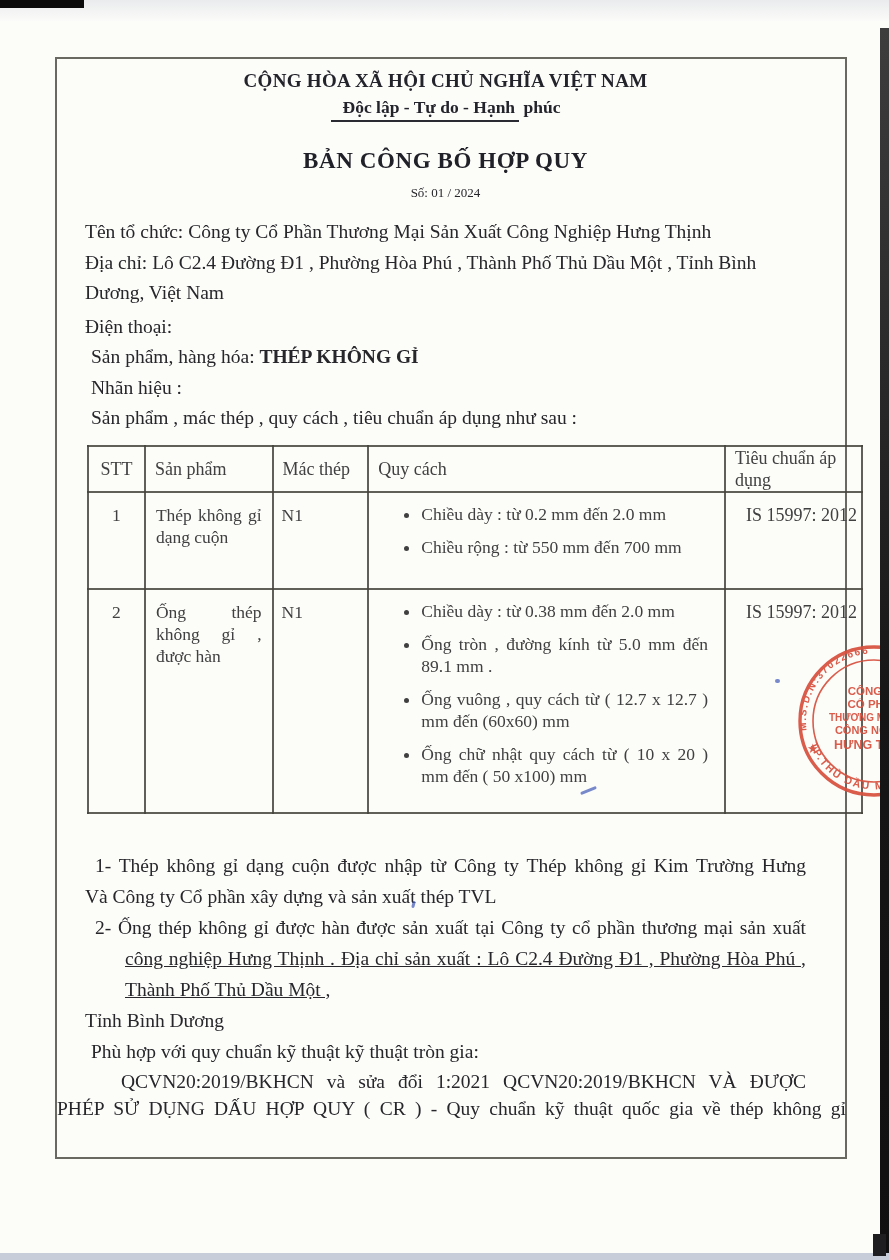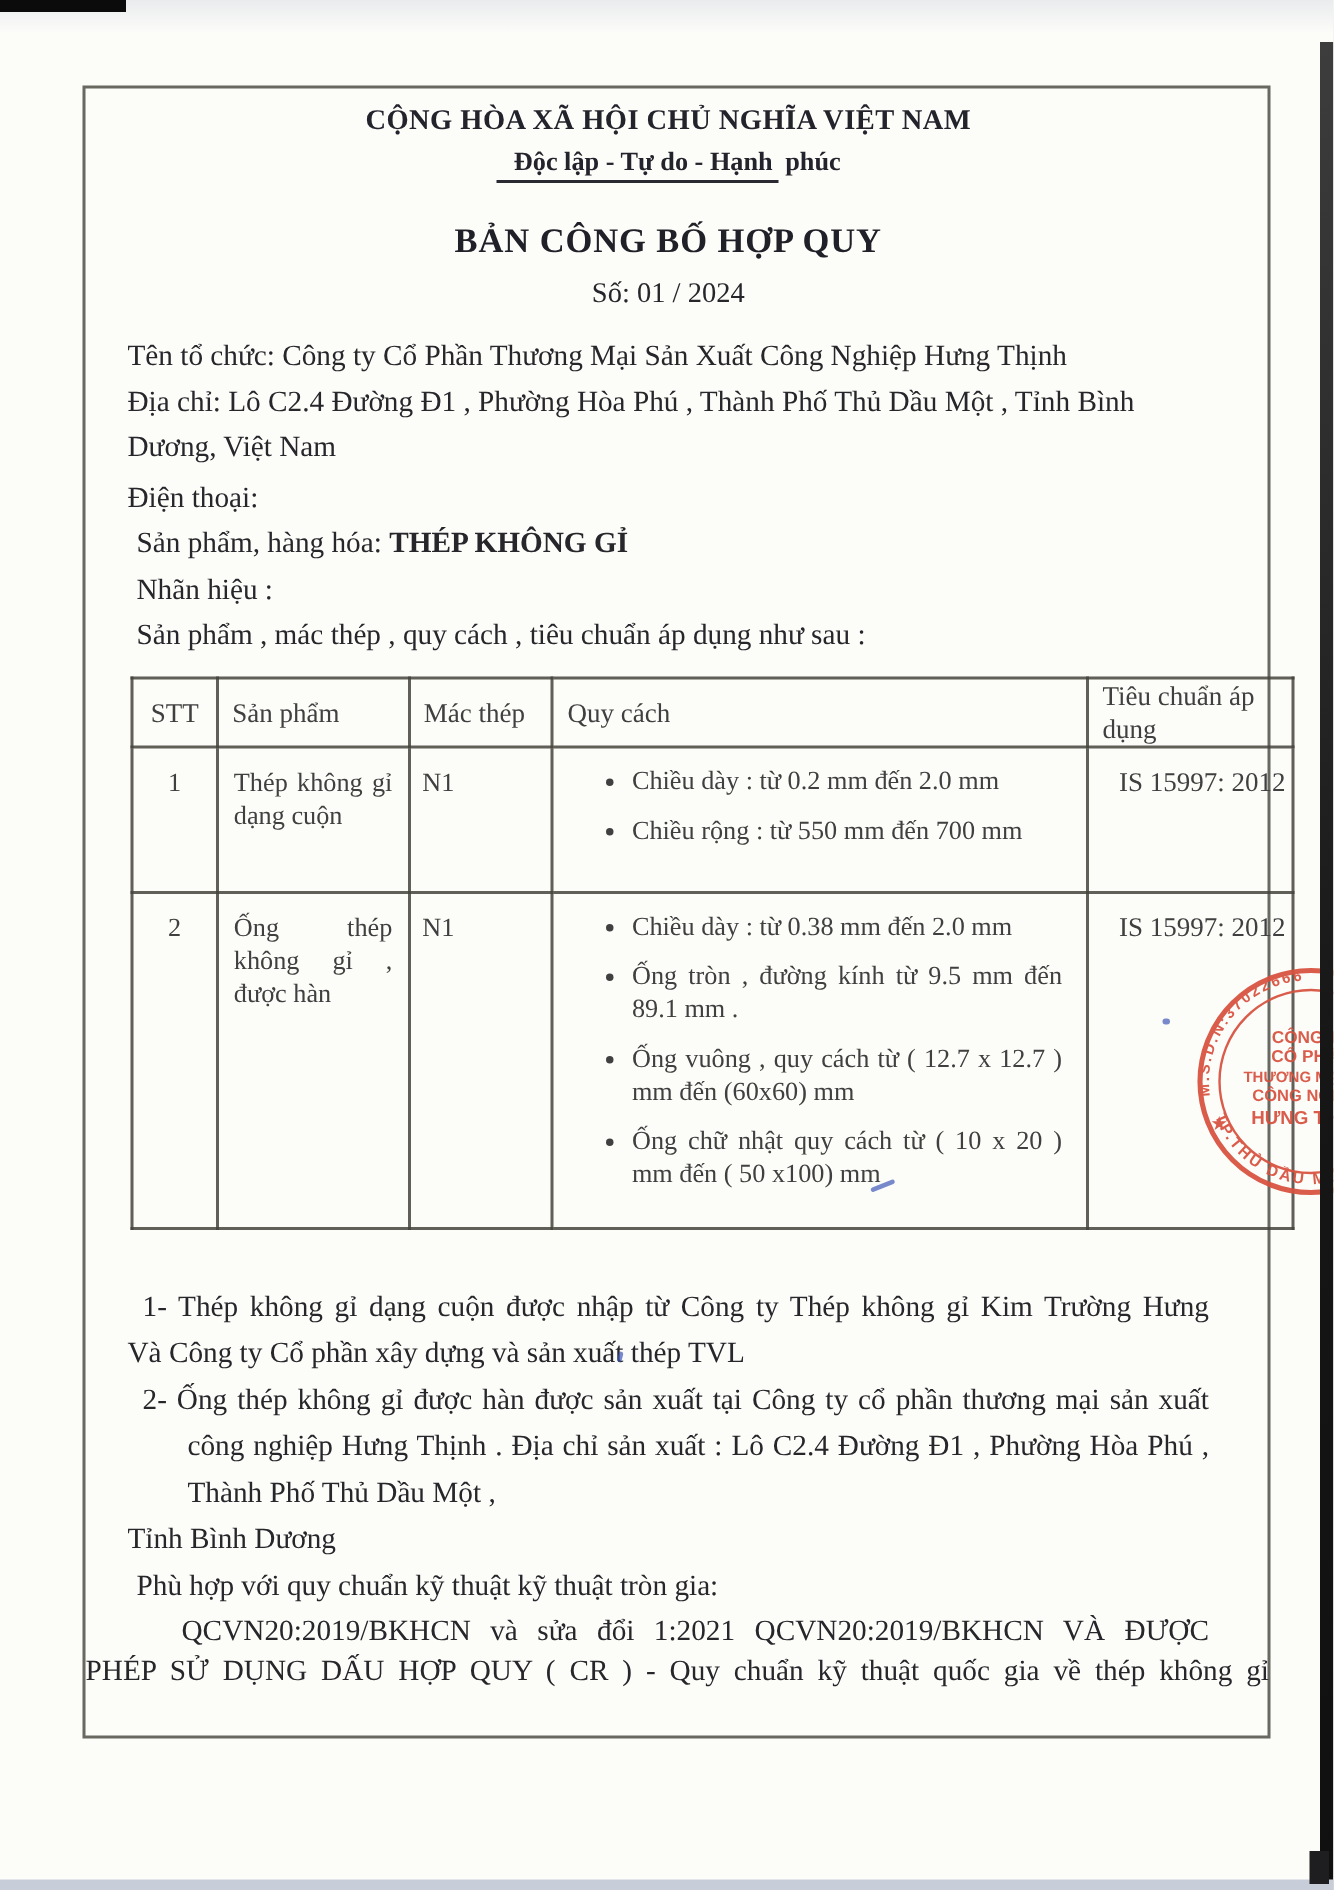--- a/index.html
+++ b/index.html
@@ -20,21 +20,21 @@
     border:2px solid rgba(72,71,64,.82); z-index:2; }
 
   .content{ position:absolute; left:55px; top:57px; width:792px; height:1102px;
     padding:13px 41px 0 30px; z-index:5; }
 
   .t-center{ text-align:center; }
   .national{ font-size:19px; font-weight:bold; color:#23232c; letter-spacing:.3px; }
   .motto{ margin-top:5px; font-size:17.5px; font-weight:bold; color:#23232c; }
   .motto .ul{ border-bottom:2.5px solid #2a2a32; padding:0 4px 3px 12px; }
   .doc-title{ margin-top:30px; font-size:23px; font-weight:bold; letter-spacing:.6px; color:#202028; }
-  .doc-number{ margin-top:11px; font-size:19px; }
+  .doc-number{ margin-top:11px; font-size:13px; }
 
   .info{ margin-top:16px; font-size:19.5px; line-height:30.5px; }
   .info p{ text-align:left; }
   .info .indent{ padding-left:6px; }
   .info .phone{ margin-top:3px; }
   .bold{ font-weight:bold; }
 
   table.products{ margin:11px 0 0 2px; width:776px; border-collapse:collapse;
     font-size:17.5px; line-height:22px; color:#404040; }
   .products th, .products td{ border:2px solid rgba(68,67,60,.85); font-weight:normal; }
@@ -48,21 +48,21 @@
   .products td.std{ font-size:18px; padding:11px 4px 8px 9px; white-space:nowrap;text-align:right; }
   ul.spec-list{ margin:0; padding-left:52px; list-style:disc; }
   ul.spec-list li{ text-align:justify; }
   ul.spec-list li + li{ margin-top:11px; }
   tr.r1{ height:97px; } tr.r2{ height:224px; }
 
   .notes{ margin-top:36px; font-size:19.5px; line-height:31px; }
   .jl{ text-align:justify; text-align-last:justify; }
   .note1-l1{ padding-left:10px; }
   .note2-l1{ padding-left:10px; }
-  .note2-cont{ padding-left:40px; }
+  .note2-cont{ padding-left:40px;text-decoration:underline; }
   .province{ }
   .conf-intro{ padding-left:6px; }
   .conf{ margin-top:1px; line-height:27.5px; }
   .conf-l1{ padding-left:36px; }
   .conf-l2{ margin-left:-28px; width:789px; }
 
   .stamp{ position:absolute; left:794px; top:641px; width:160px; height:160px;
     z-index:20; opacity:.93; }
   .stamp svg text{ font-family:"Liberation Sans","DejaVu Sans",sans-serif; }
 
@@ -128,21 +128,21 @@
           </td>
           <td class="std">IS 15997: 2012</td>
         </tr>
         <tr class="r2">
           <td class="stt">2</td>
           <td class="name">Ống thép không gỉ , được hàn</td>
           <td class="grade">N1</td>
           <td class="spec">
             <ul class="spec-list">
               <li>Chiều dày : từ 0.38 mm đến 2.0 mm</li>
-              <li>Ống tròn , đường kính từ 9.5 mm đến 89.1 mm .</li>
+              <li>Ống tròn , đường kính từ 5.0 mm đến 89.1 mm .</li>
               <li>Ống vuông , quy cách từ ( 12.7 x 12.7 ) mm đến (60x60) mm</li>
               <li>Ống chữ nhật quy cách từ ( 10 x 20 ) mm đến ( 50 x100) mm</li>
             </ul>
           </td>
           <td class="std">IS 15997: 2012</td>
         </tr>
       </tbody>
     </table>
 
     <div class="notes">

